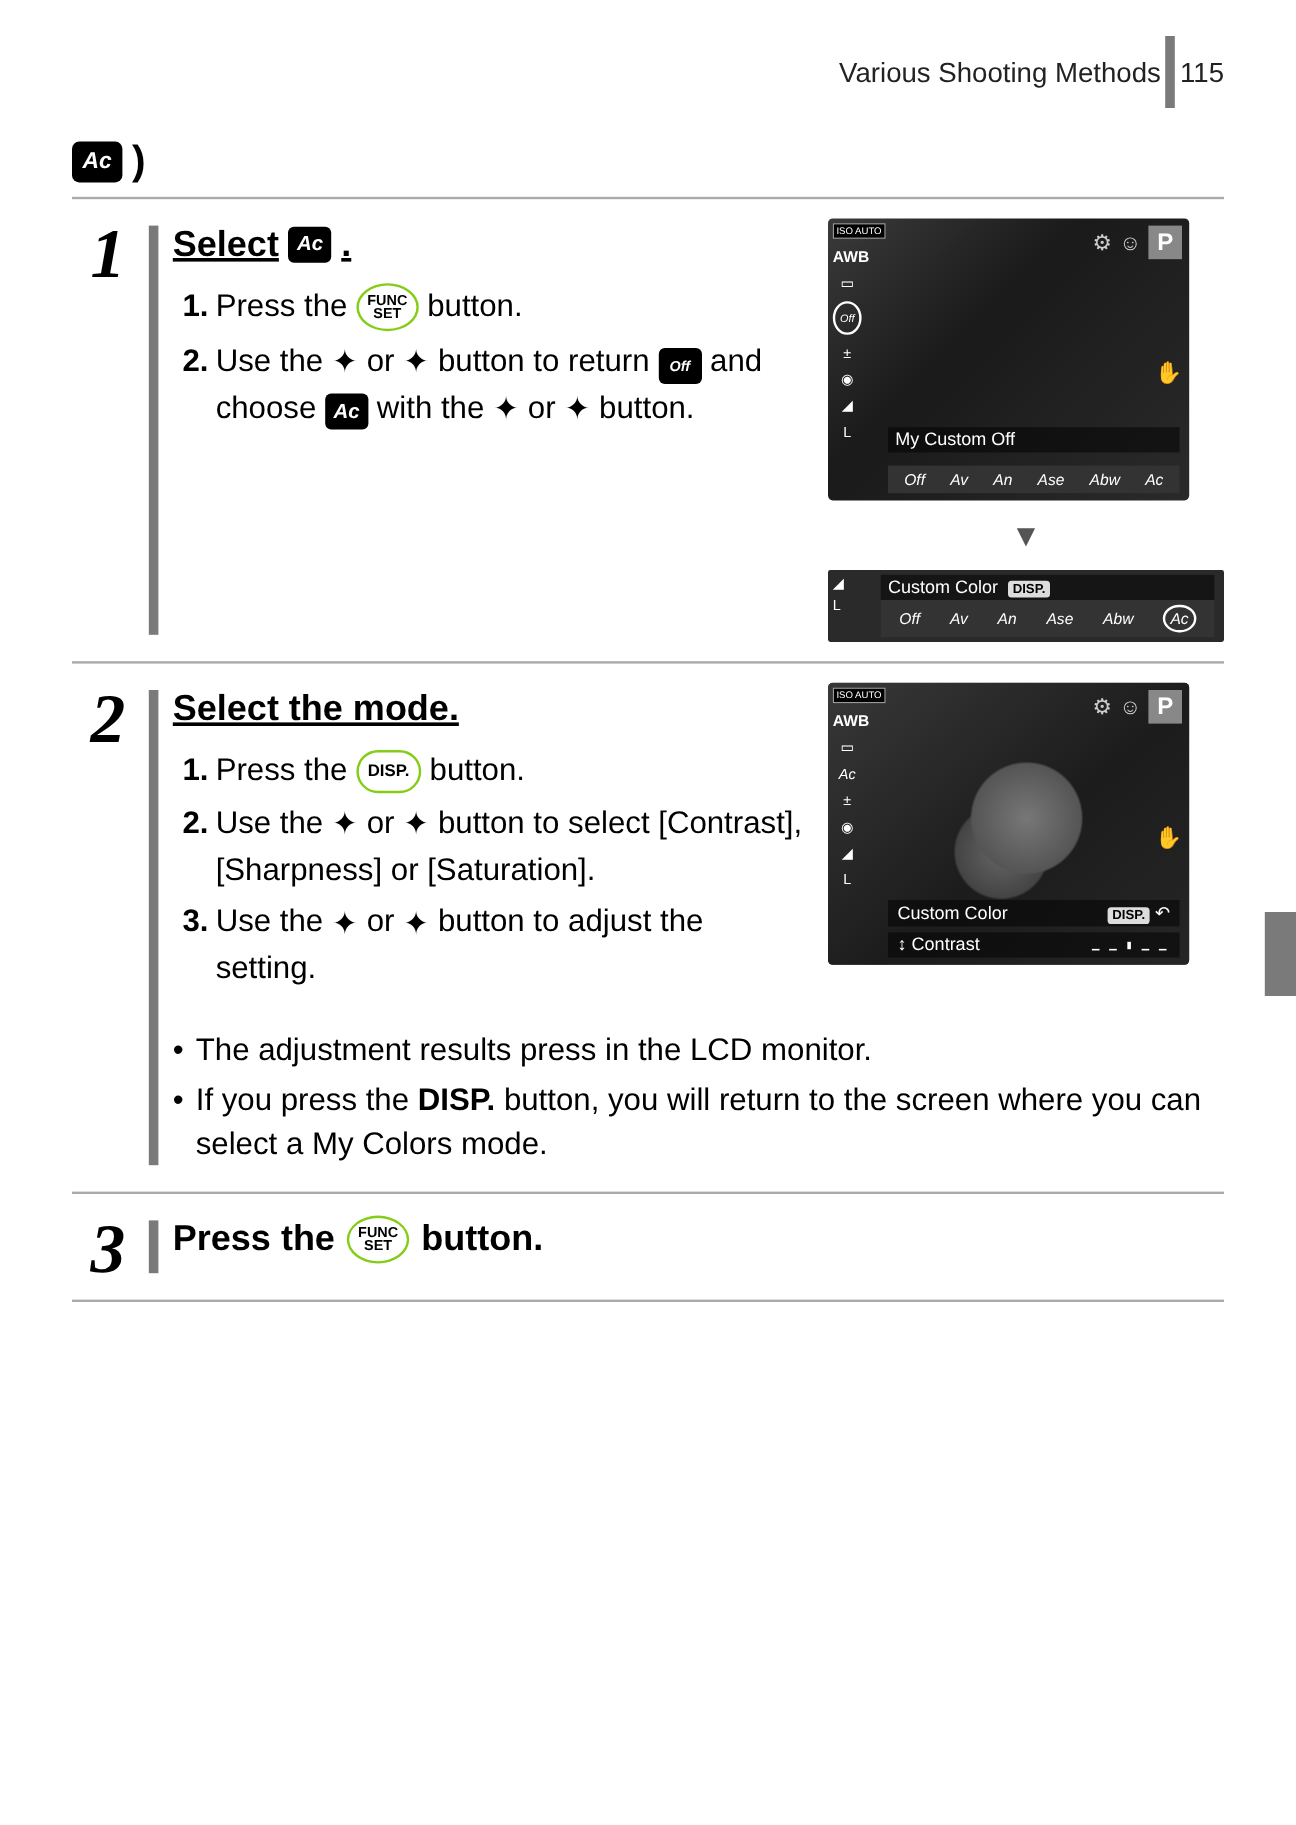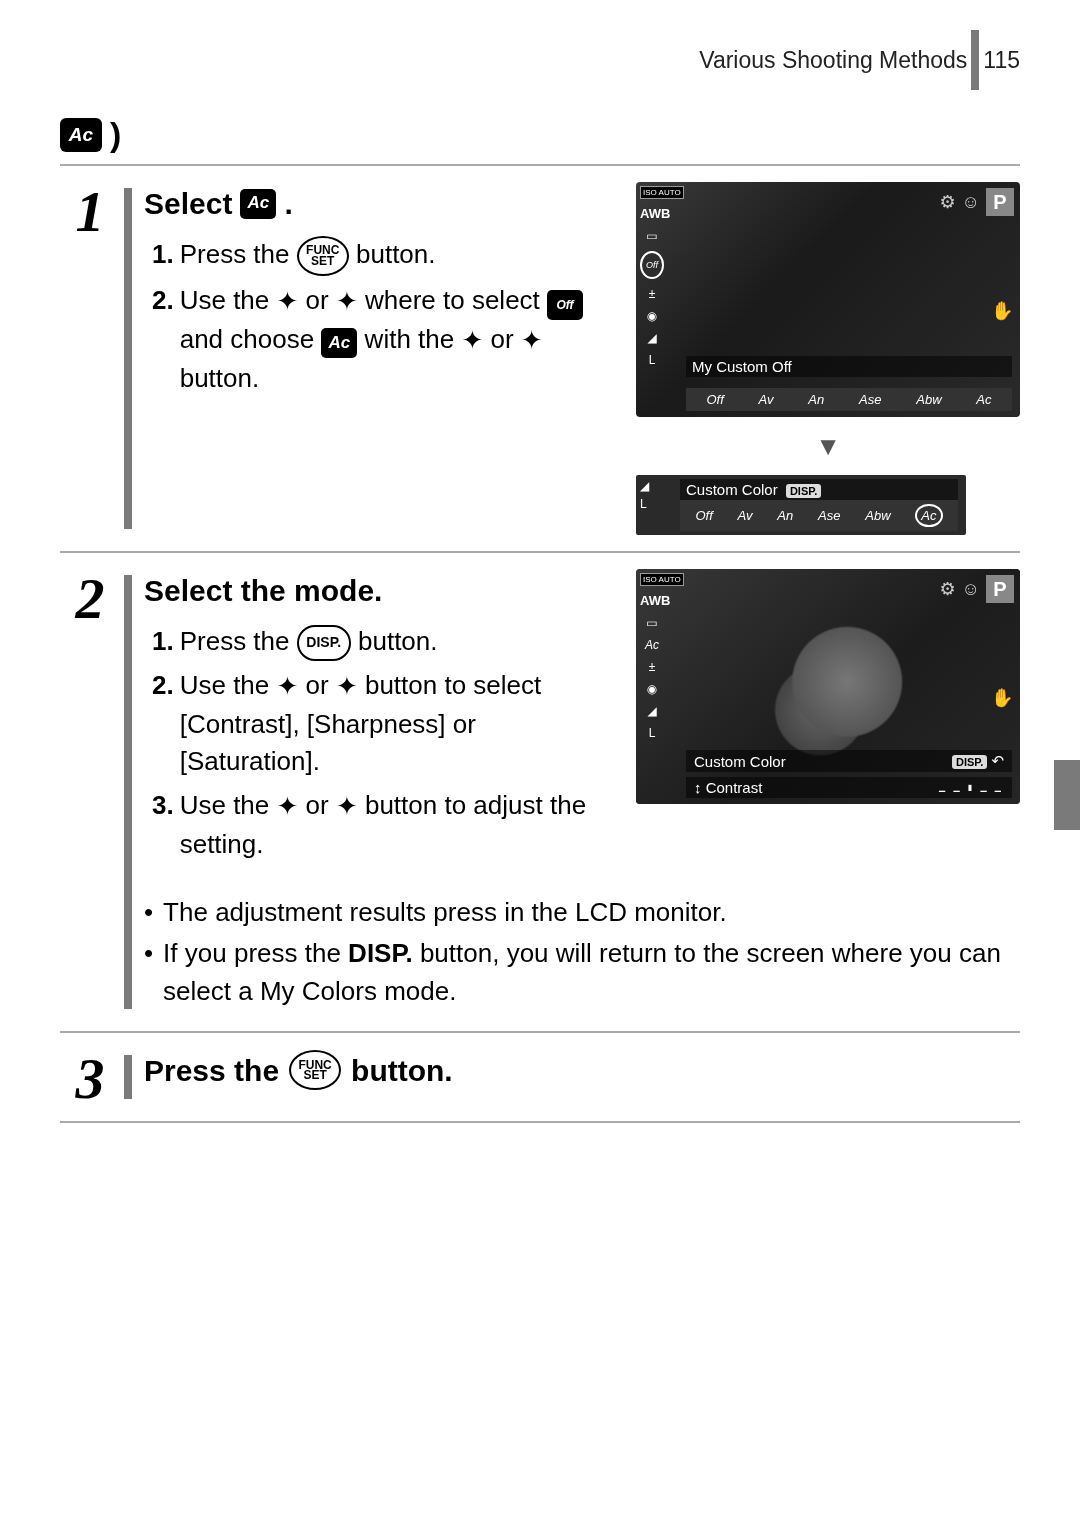--- a/index.html
+++ b/index.html
@@ -119,20 +119,21 @@
       font-size: 26px;
       line-height: 1.45;
     }
     .step-heading {
       font-weight: 900;
       font-size: 30px;
       display: flex;
       align-items: center;
       gap: 8px;
       margin-bottom: 10px;
+      text-decoration: underline;
     }
     .step-list {
       padding-left: 8px;
     }
     .step-list .li {
       display: flex;
       align-items: flex-start;
       gap: 6px;
       margin-bottom: 6px;
     }
@@ -153,21 +154,21 @@
     }
     .arrow {
       font-size: 26px;
       display: inline-block;
       vertical-align: middle;
     }
     .btn-round {
       display: inline-flex;
       align-items: center;
       justify-content: center;
-      border: 2px solid #000000;
+      border: 2px solid #84cc16;
       border-radius: 50%;
       width: 52px;
       height: 40px;
       font-size: 12px;
       font-weight: 700;
       line-height: 0.9;
       text-align: center;
       padding: 2px;
       vertical-align: middle;
     }
@@ -177,21 +178,21 @@
       border-radius: 18px;
       font-size: 14px;
     }
     .step-img-col {
       flex: 0 0 330px;
       display: flex;
       flex-direction: column;
       gap: 14px;
     }
     .cam-screen {
-      width: 384px;
+      width: 301px;
       height: 235px;
       background: linear-gradient(135deg, #3a3a3a, #1a1a1a 40%, #2a2a2a);
       border-radius: 4px;
       position: relative;
       color: #fff;
       font-family: Arial, sans-serif;
       overflow: hidden;
     }
     .cam-iso {
       position: absolute;
@@ -435,21 +436,21 @@
               <span>button.</span>
             </span>
           </div>
           <div class="li">
             <span class="num">2.</span>
             <span class="li-body">
               <span>Use the</span>
               <span class="arrow">✦</span>
               <span>or</span>
               <span class="arrow">✦</span>
-              <span>where to select</span>
+              <span>button to return</span>
               <span class="icon-off">Off</span>
               <span>and choose</span>
               <span class="icon-ac-small">Ac</span>
               <span>with the</span>
               <span class="arrow">✦</span>
               <span>or</span>
               <span class="arrow">✦</span>
               <span>button.</span>
             </span>
           </div>

